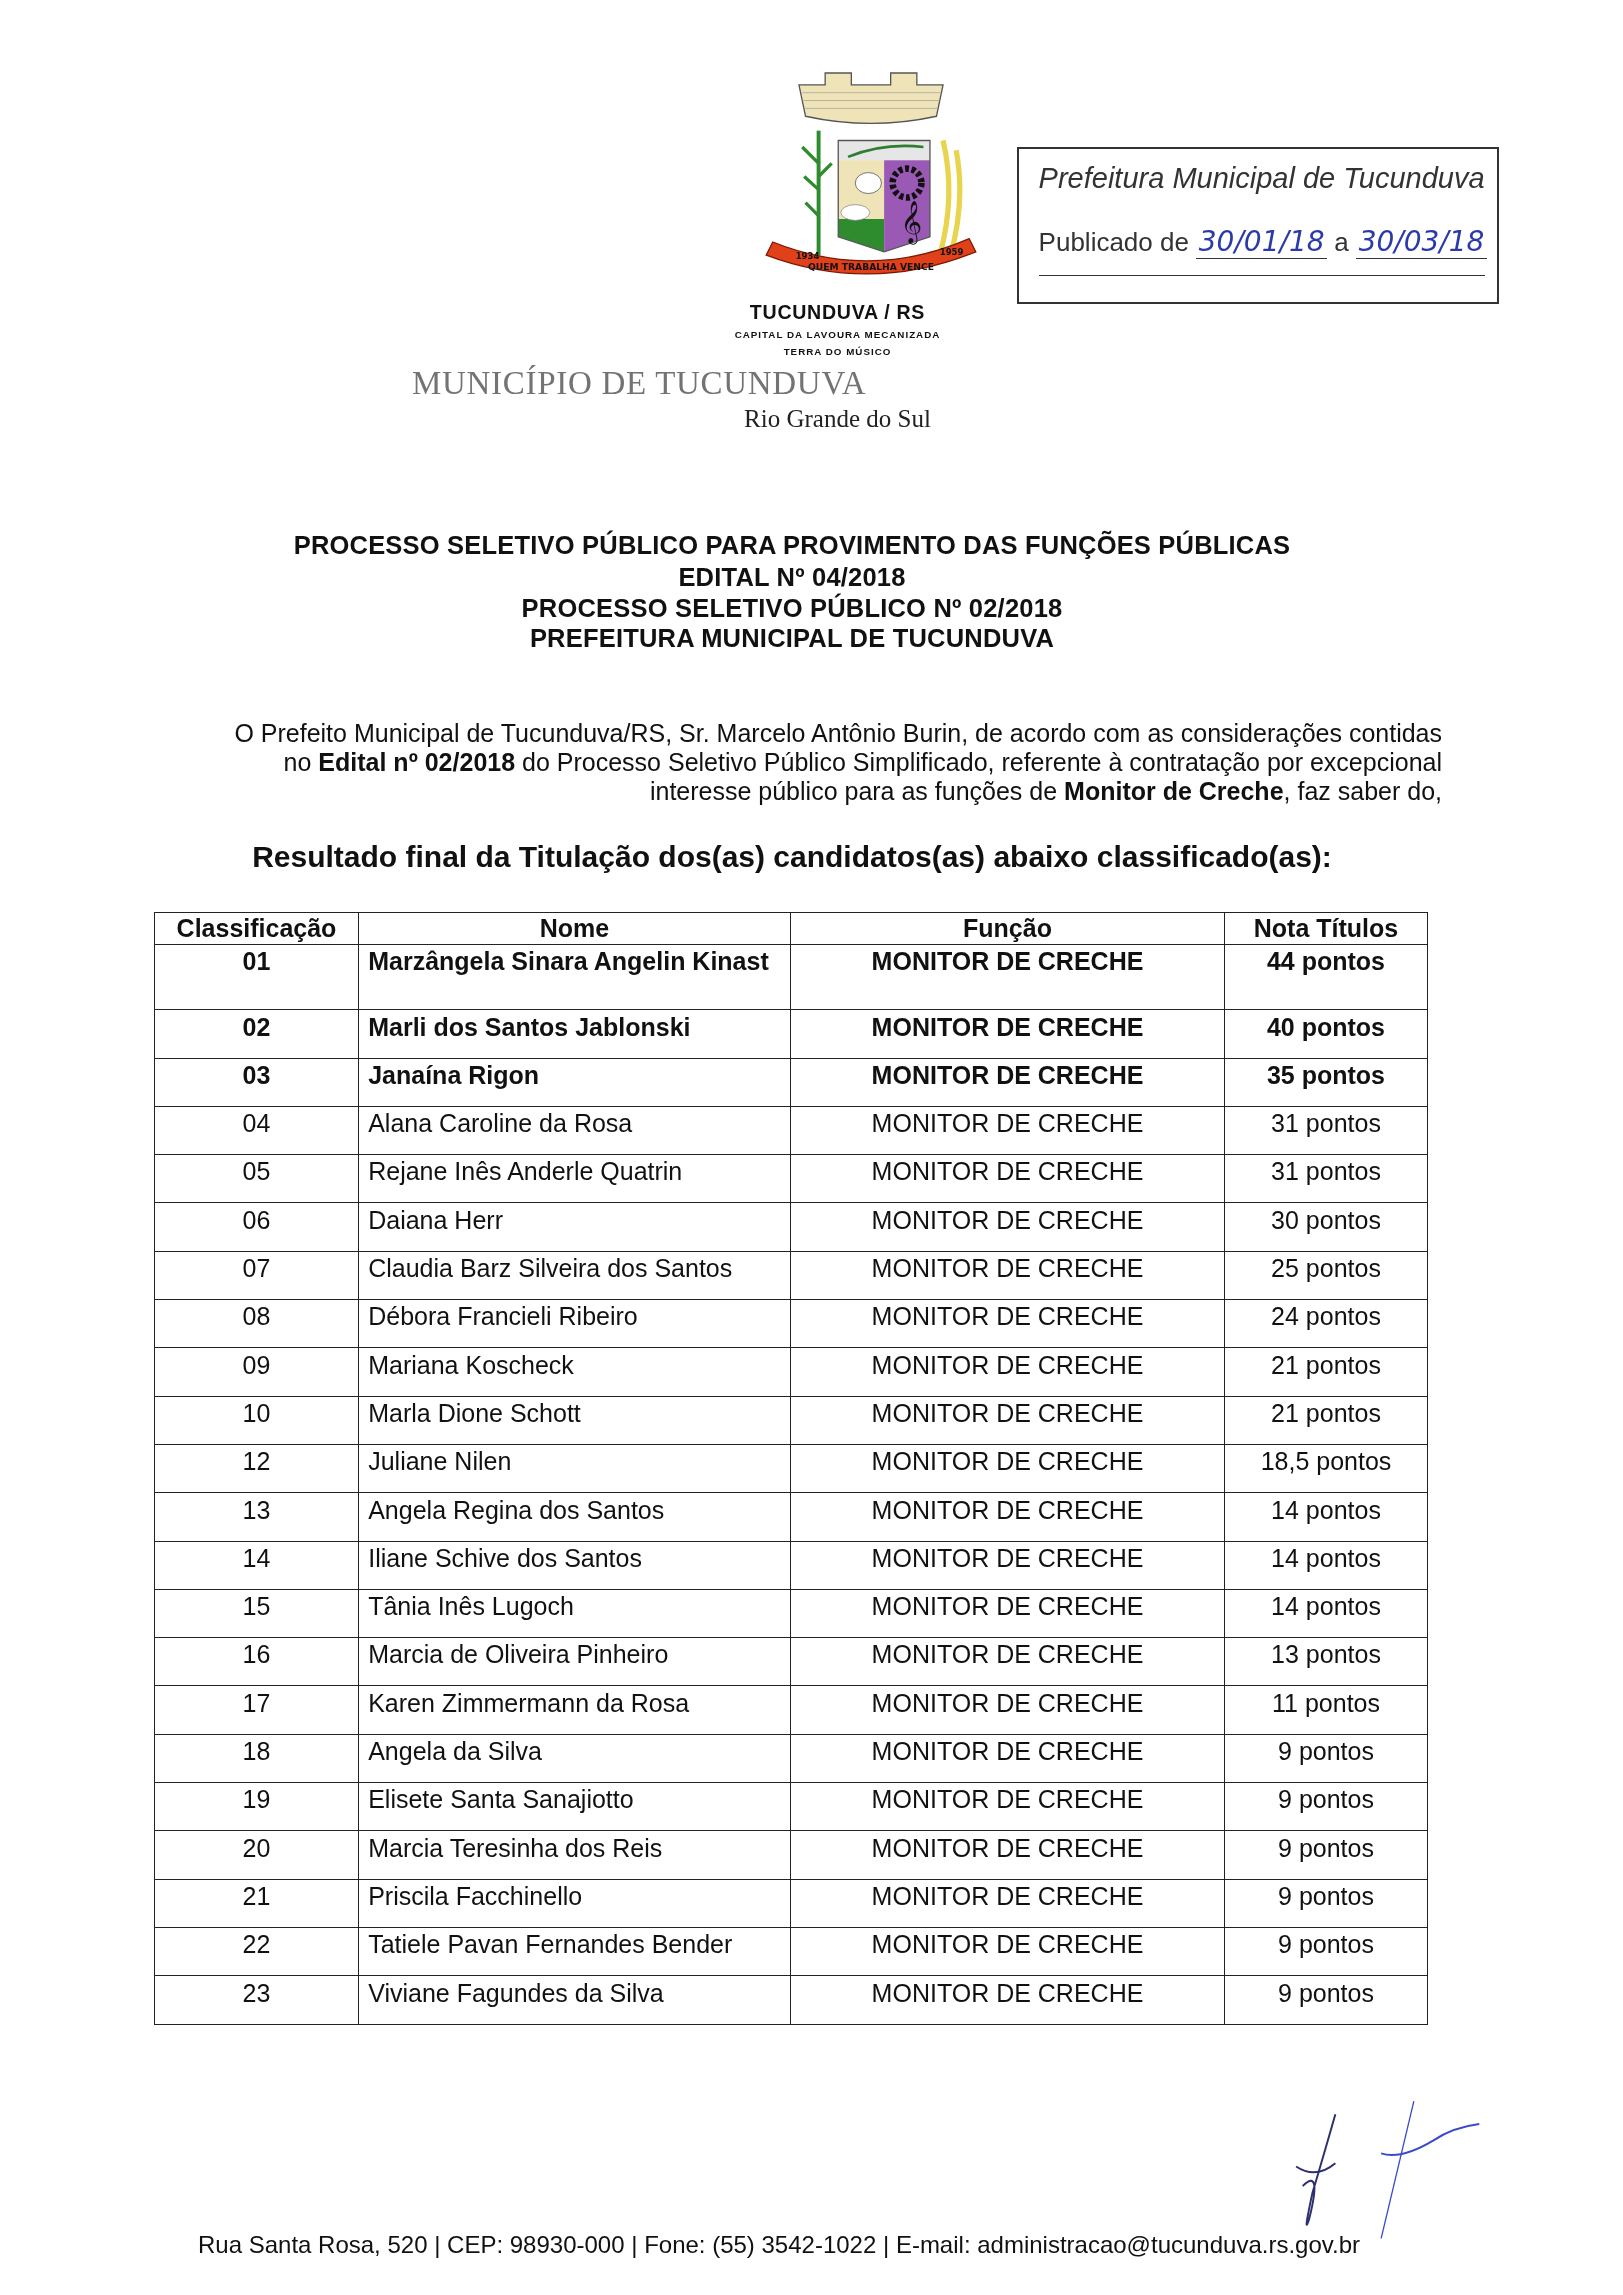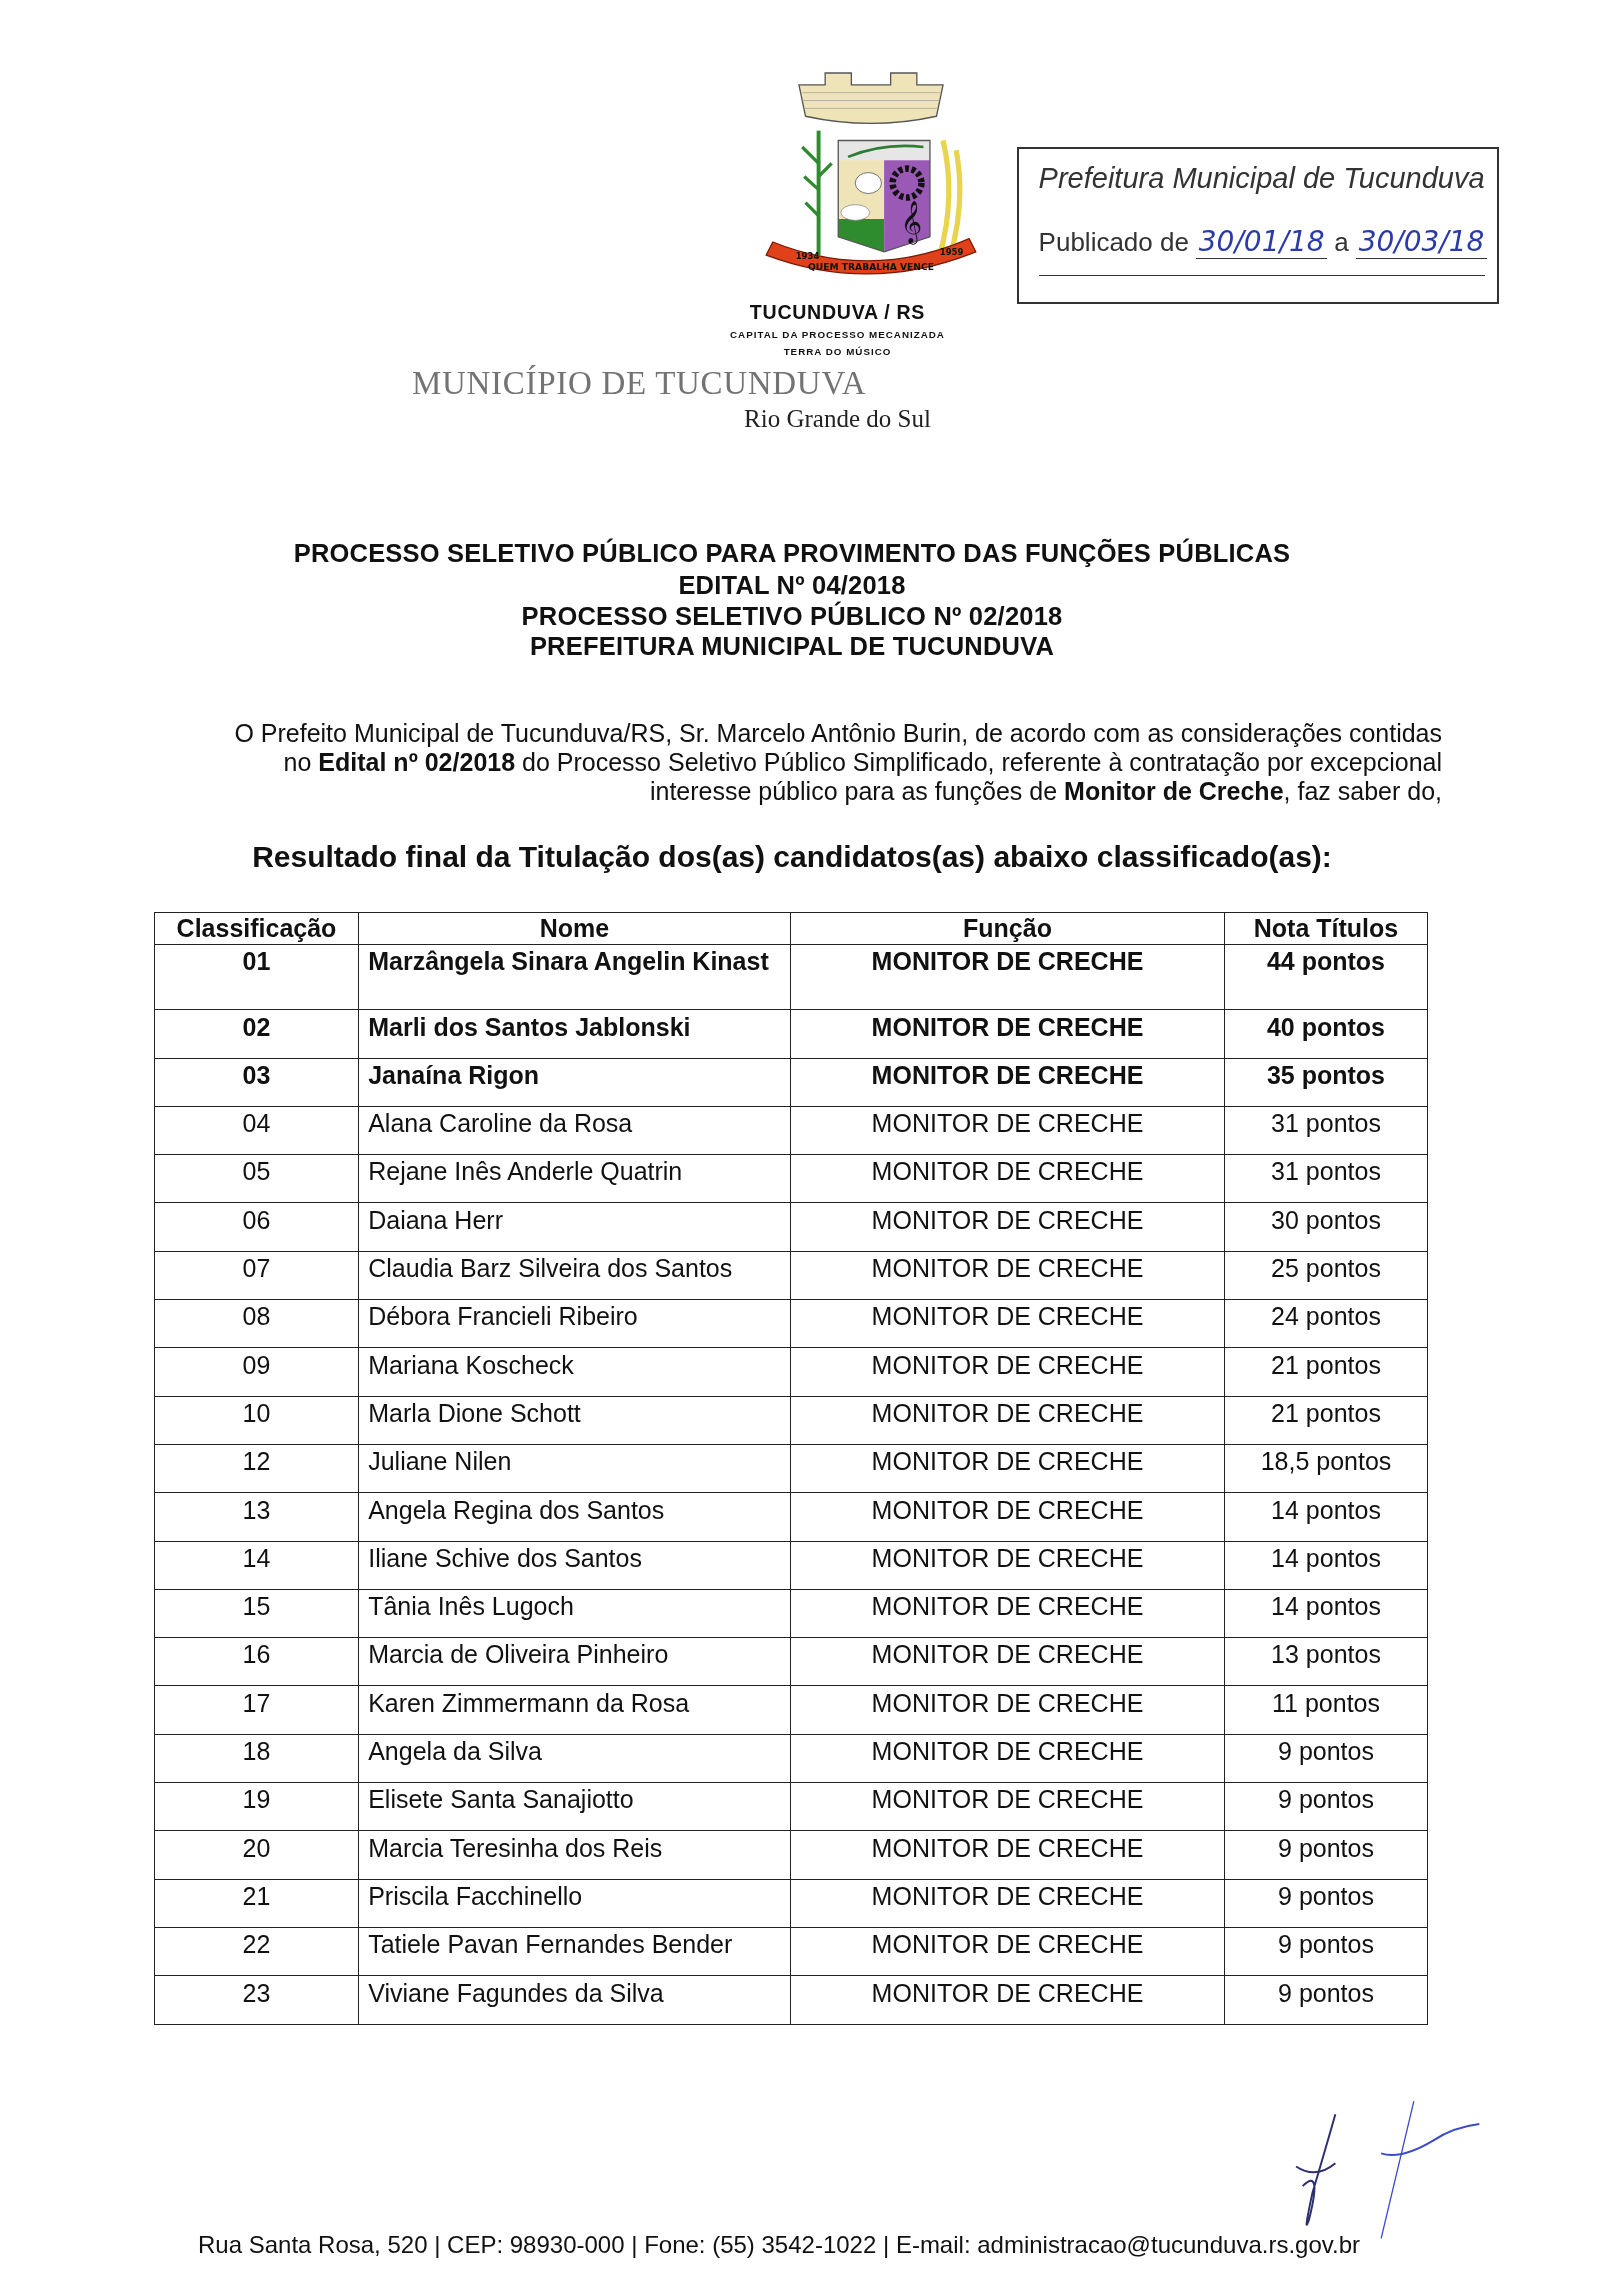--- a/index.html
+++ b/index.html
@@ -19,21 +19,21 @@
   #estado { position:absolute; top:405px; left:412px; width:851px; text-align:center;
     font-family:"Liberation Serif", serif; font-size:25px; color:#222; }
   
   #stamp { left:1017px; top:147px; width:482px; height:157px; border:2px solid #333; box-sizing:border-box; }
   #stamp-title { position:absolute; left:19.6px; top:13px; font-size:29px; font-style:italic; color:#333; white-space:nowrap; }
   #stamp-pub { position:absolute; left:19.6px; top:76px; font-size:26px; color:#333; white-space:nowrap; }
   .hand { font-family:"DejaVu Sans", sans-serif; font-style:italic; color:#2a3aa8; font-size:28px;
     border-bottom:1.3px solid #333; padding:0 2.6px;margin-top:24px; }
   #stamp-line { position:absolute; left:19.6px; right:11.8px; top:126px; border-top:1.3px solid #333; }
   
-  .hd { position:absolute; left:157px; width:1270px; text-align:center; font-weight:bold; font-size:25.5px; letter-spacing:0.2px;margin-top:8px; }
+  .hd { position:absolute; left:157px; width:1270px; text-align:center; font-weight:bold; font-size:25.5px; letter-spacing:0.2px; }
   
   #intro { position:absolute; left:225px; top:719px; width:1217px; font-size:25px; line-height:29px;text-align:right; }
   #intro b { font-weight:bold; }
   #result-title { position:absolute; left:157px; top:840px; width:1270px; text-align:center; font-weight:bold; font-size:30px; }
   
   #results-table { position:absolute; left:154px; top:912px; border-collapse:collapse; table-layout:fixed; width:1273px; }
   #results-table th, #results-table td { border:1.6px solid #222; font-size:25px; padding:0 5.2px; vertical-align:top; }
   #results-table th { height:31px; font-weight:bold; text-align:center; line-height:30px; }
   #results-table td { height:46px; line-height:30px; padding-top:1.3px; }
   #results-table td.c-num, #results-table td.c-fun, #results-table td.c-pts { text-align:center; }
@@ -75,21 +75,21 @@
   <path d="M310 115 Q330 200 305 290" stroke="#e8d44d" stroke-width="8" fill="none"></path>
   <path d="M330 130 Q345 210 320 295" stroke="#e8d44d" stroke-width="8" fill="none"></path>
 
   <path d="M50 270 Q200 330 350 265 L360 285 Q200 350 40 290 Z" fill="#e0401a" stroke="#7a1a00" stroke-width="2"></path>
   <text x="200" y="312" text-anchor="middle" font-size="14" font-weight="bold" fill="#111" font-family="DejaVu Sans, sans-serif">QUEM TRABALHA VENCE</text>
   <text x="85" y="296" font-size="13" font-weight="bold" fill="#111" font-family="DejaVu Sans, sans-serif">1934</text>
   <text x="305" y="290" font-size="13" font-weight="bold" fill="#111" font-family="DejaVu Sans, sans-serif">1959</text>
 </svg>
 
 <div id="brand-city" class="brand-line">TUCUNDUVA / RS</div>
-<div id="brand-tag1" class="brand-line">CAPITAL DA PROCESSO MECANIZADA</div>
+<div id="brand-tag1" class="brand-line">CAPITAL DA LAVOURA MECANIZADA</div>
 <div id="brand-tag2" class="brand-line">TERRA DO MÚSICO</div>
 <div id="municipio">MUNICÍPIO DE TUCUNDUVA</div>
 <div id="estado">Rio Grande do Sul</div>
 
 <div id="stamp" class="abs">
   <div id="stamp-title">Prefeitura Municipal de Tucunduva</div>
   <div id="stamp-pub">
     <span>Publicado de</span>
     <span class="hand">30/01/18</span>
     <span>a</span>

